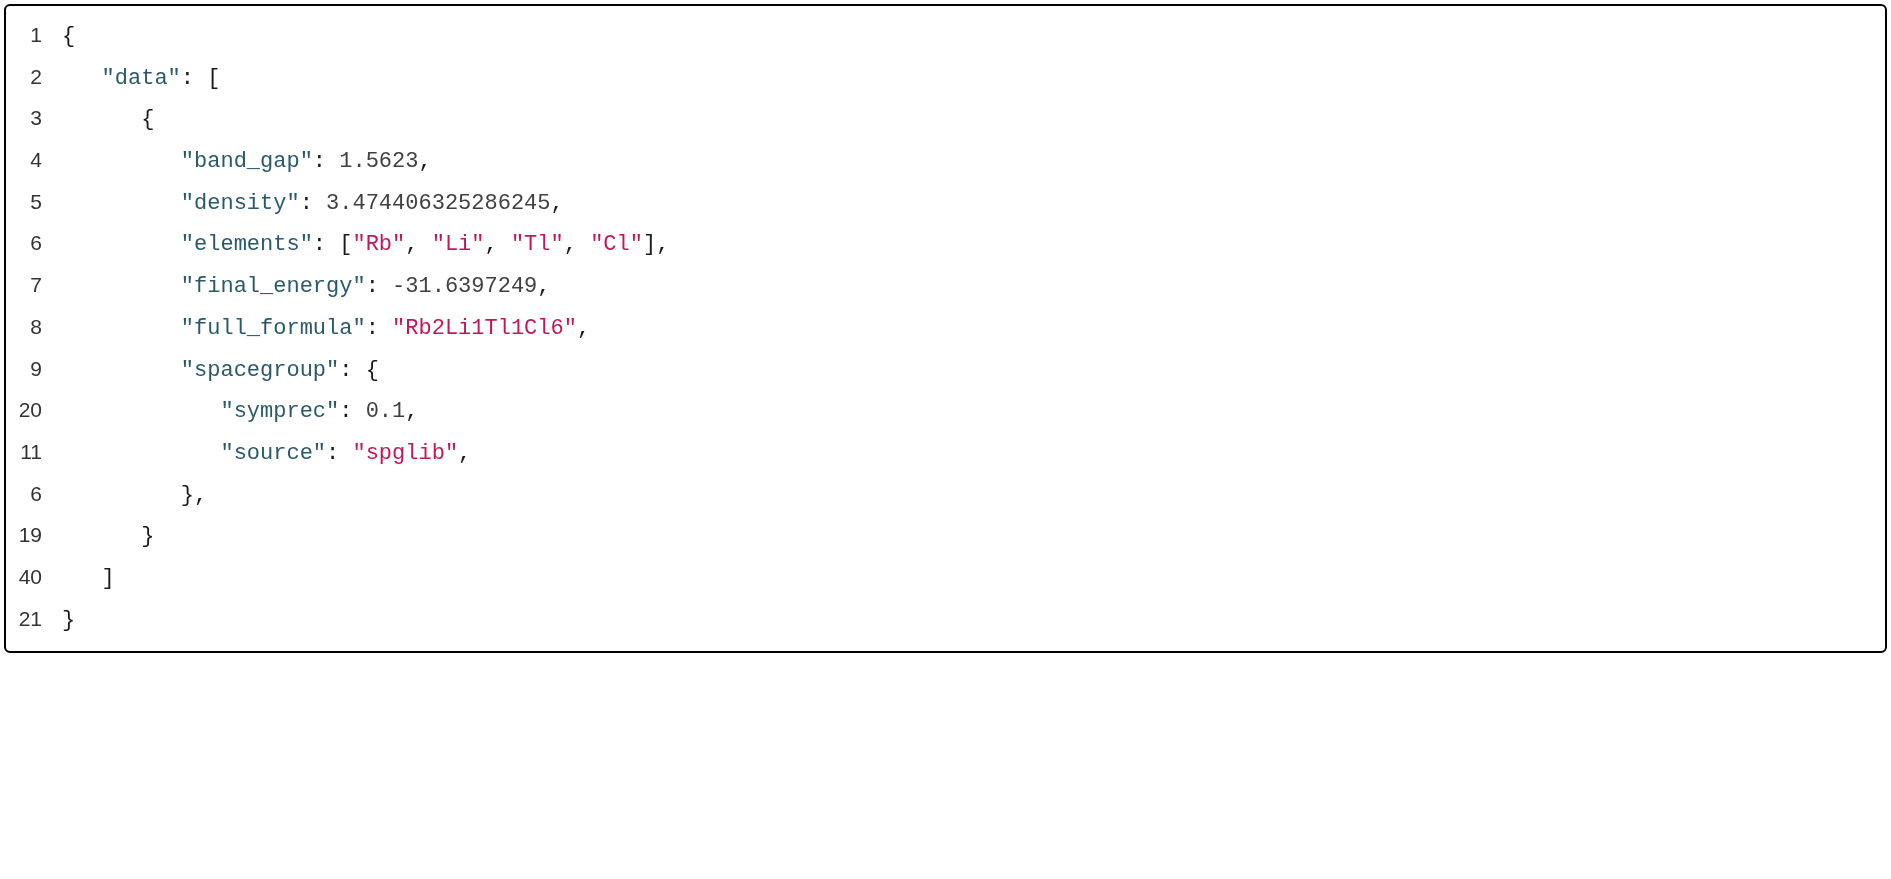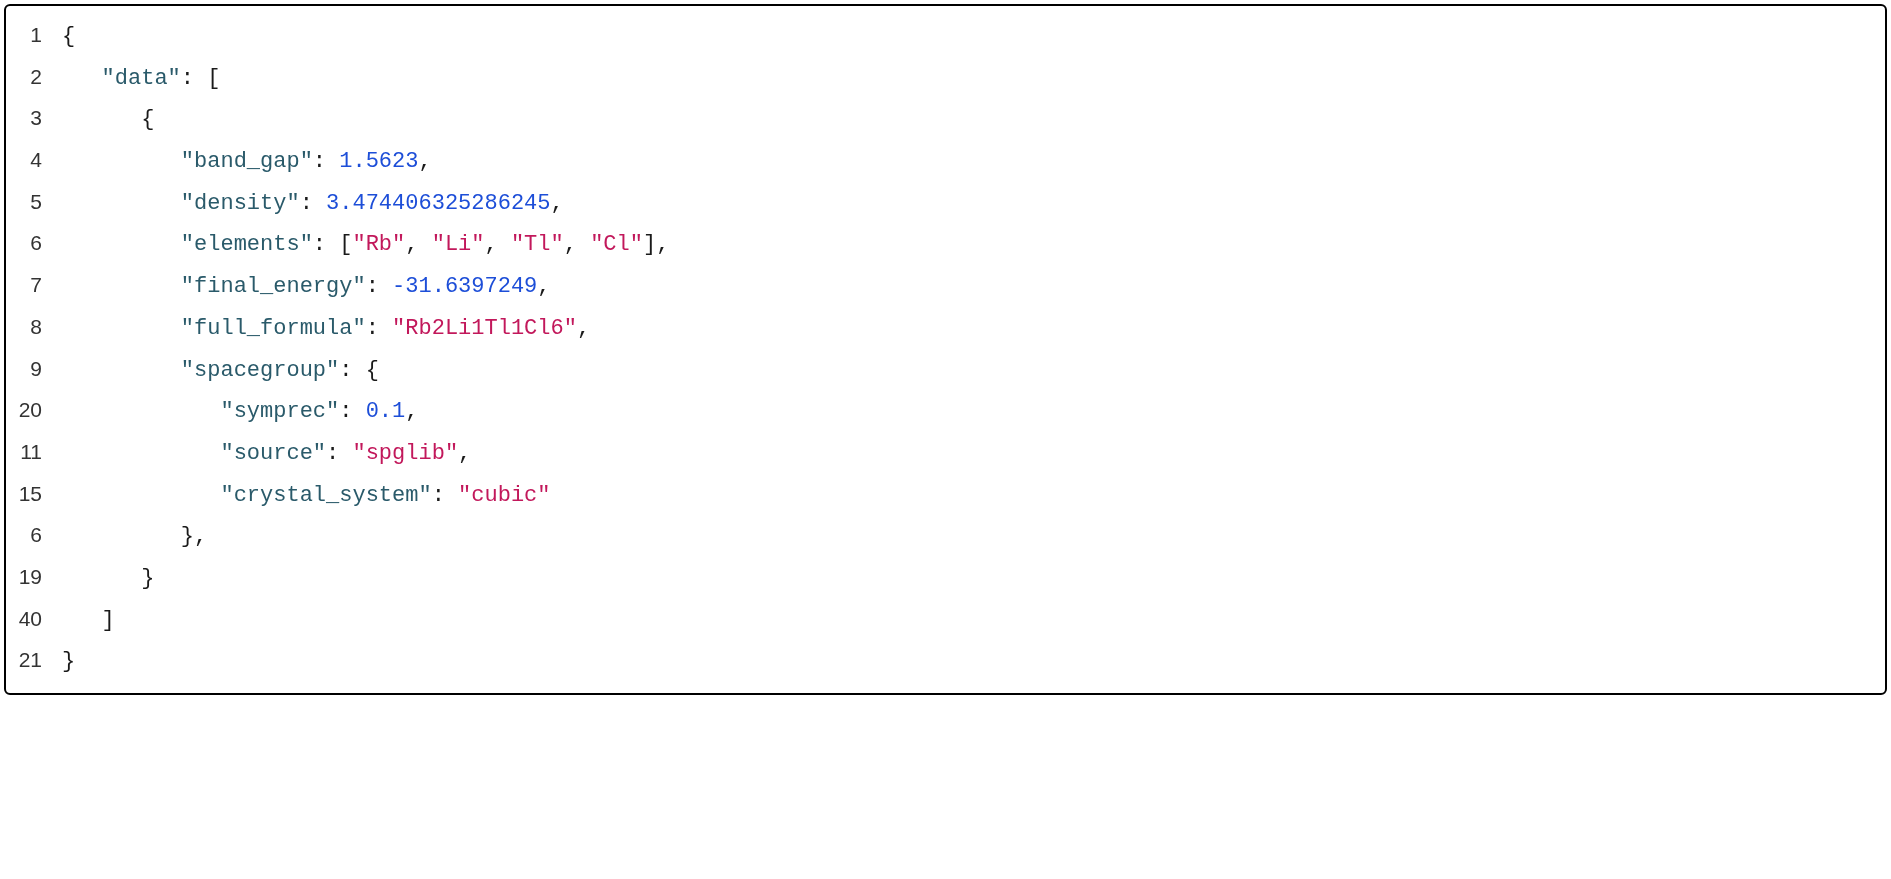--- a/index.html
+++ b/index.html
@@ -43,21 +43,21 @@
     .punct {
       color: #1a1a1a;
     }
     .key {
       color: #2a5a6a;
     }
     .string {
       color: #c2185b;
     }
     .number {
-      color: #1d4ed8;
+      color: #404040;
     }
     .colon {
       color: #1a1a1a;
     }
   </style>
 </head>
 <body>
 
 <div class="code-container">
 <div class="code-line">
@@ -98,24 +98,20 @@
     </div>
     <div class="code-line">
       <span class="line-number">20</span>
       <span class="line-content"><span>            </span><span class="key">"symprec"</span><span class="colon">: </span><span class="number">0.1</span><span class="punct">,</span></span>
     </div>
     <div class="code-line">
       <span class="line-number">11</span>
       <span class="line-content"><span>            </span><span class="key">"source"</span><span class="colon">: </span><span class="string">"spglib"</span><span class="punct">,</span></span>
     </div>
     <div class="code-line">
-      <span class="line-number">15</span>
-      <span class="line-content"><span>            </span><span class="key">"crystal_system"</span><span class="colon">: </span><span class="string">"cubic"</span></span>
-    </div>
-    <div class="code-line">
       <span class="line-number">6</span>
       <span class="line-content"><span>         </span><span class="punct">},</span></span>
     </div>
     <div class="code-line">
       <span class="line-number">19</span>
       <span class="line-content"><span>      </span><span class="punct">}</span></span>
     </div>
     <div class="code-line">
       <span class="line-number">40</span>
       <span class="line-content"><span>   </span><span class="punct">]</span></span>

